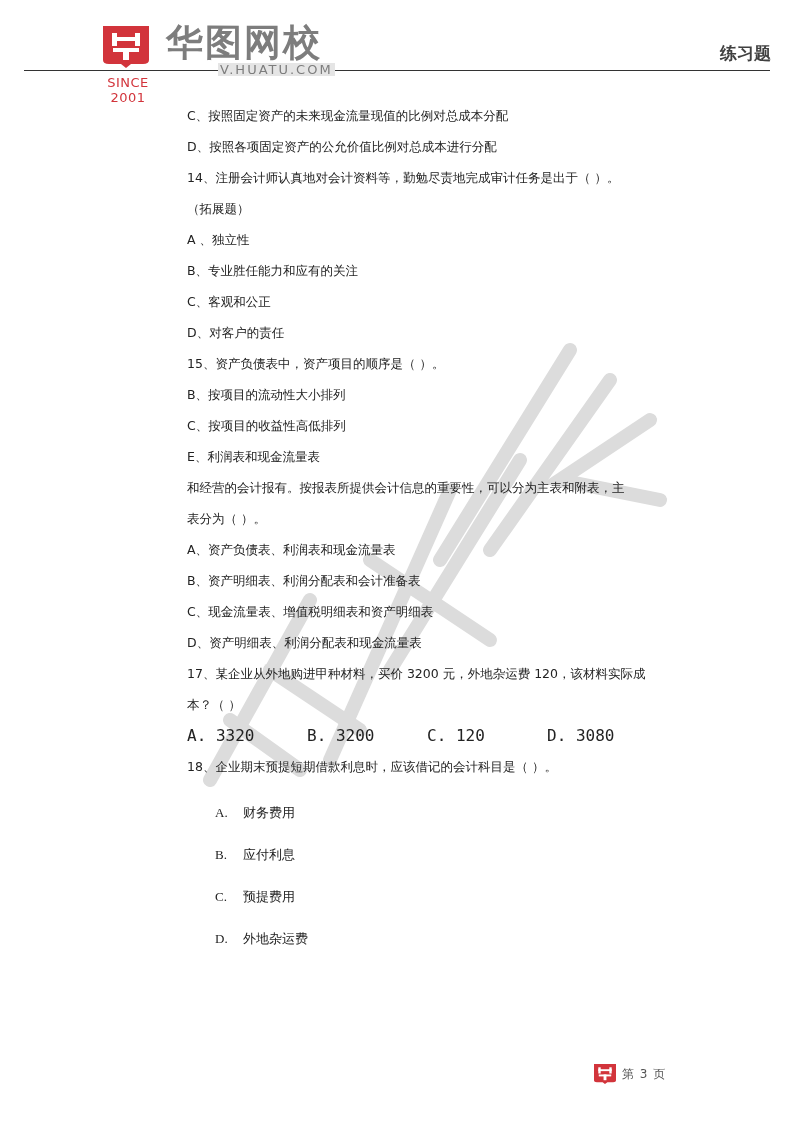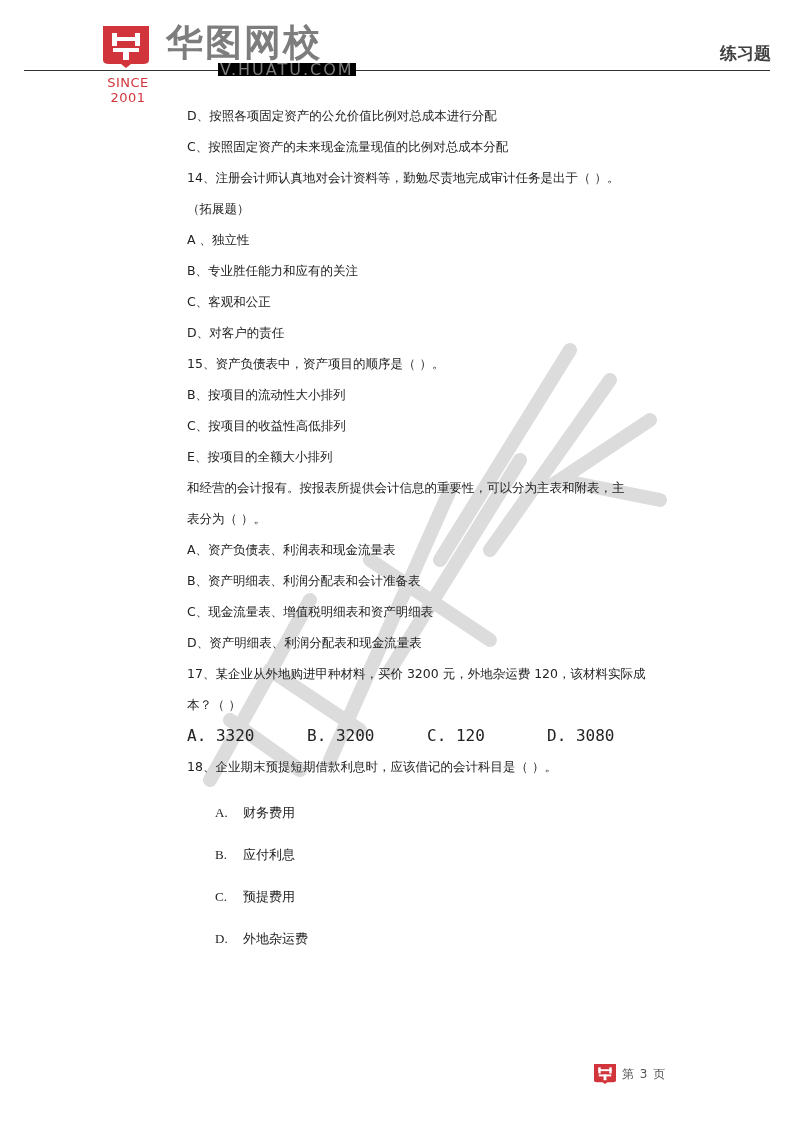--- a/index.html
+++ b/index.html
@@ -5,22 +5,22 @@
   html, body { margin: 0; padding: 0; background: #ffffff; }
   body { width: 793px; height: 1122px; position: relative; overflow: hidden;
          font-family: "DejaVu Sans", "Liberation Sans", sans-serif; color: #222; }
   .header { position: absolute; left: 0; top: 0; width: 793px; height: 90px; }
   .rule { position: absolute; left: 24px; top: 70px; width: 746px; height: 1px; background: #333; }
   .logo-mark { position: absolute; left: 103px; top: 26px; width: 46px; height: 42px; }
   .since { position: absolute; left: 103px; top: 75px; width: 50px; font-size: 13px; color: #d2343b;
            letter-spacing: 0.5px; text-align: center; }
   .logo-text { position: absolute; left: 166px; top: 22px; font-size: 37px; font-weight: bold;
                color: #7d7d7d; letter-spacing: 2px; line-height: 42px; }
-  .logo-url { position: absolute; left: 218px; top: 63px; font-size: 16px; color: #7d7d7d;
-              letter-spacing: 2px; background: #000000; padding: 0 2px; line-height: 13px;
+  .logo-url { position: absolute; left: 218px; top: 63px; font-size: 13px; color: #7d7d7d;
+              letter-spacing: 2px; background: #e5e5e5; padding: 0 2px; line-height: 13px;
               font-family: "DejaVu Sans", sans-serif; }
   .doc-type { position: absolute; right: 22px; top: 42px; font-size: 17px; font-weight: bold; color: #404040; }
 
   .watermark { position: absolute; left: 190px; top: 340px; width: 500px; height: 460px; pointer-events: none; }
 
   .content { position: absolute; left: 187px; top: 100px; width: 480px; font-size: 12.5px; line-height: 31px; }
   .line { white-space: nowrap; height: 31px; }
   .row4 { display: flex; height: 31px; }
   .row4 span { width: 140px; font-family: "DejaVu Sans Mono", monospace; font-size: 16px; }
   .serif-opts { margin-top: 10px; padding-left: 28px; font-family: "Liberation Serif", "DejaVu Serif", serif; font-size: 13px; }
@@ -58,34 +58,34 @@
     <path d="M330 120 L200 330"></path>
     <path d="M260 150 L140 420"></path>
     <path d="M180 220 L300 300"></path>
     <path d="M120 260 L20 440"></path>
     <path d="M80 330 L170 390"></path>
     <path d="M40 380 L110 430"></path>
   </g>
 </svg>
 
 <div class="content">
+  <div class="line">C、按照固定资产的未来现金流量现值的比例对总成本分配</div>
   <div class="line">D、按照各项固定资产的公允价值比例对总成本进行分配</div>
-  <div class="line">C、按照固定资产的未来现金流量现值的比例对总成本分配</div>
 
   <div class="line">14、注册会计师认真地对会计资料等，勤勉尽责地完成审计任务是出于（  ）。</div>
   <div class="line">（拓展题）</div>
   <div class="line">A 、独立性</div>
   <div class="line">B、专业胜任能力和应有的关注</div>
   <div class="line">C、客观和公正</div>
   <div class="line">D、对客户的责任</div>
 
   <div class="line">15、资产负债表中，资产项目的顺序是（  ）。</div>
   <div class="line">B、按项目的流动性大小排列</div>
   <div class="line">C、按项目的收益性高低排列</div>
-  <div class="line">E、按项目的全额大小排列</div>
+  <div class="line">E、利润表和现金流量表</div>
 
   <div class="line">和经营的会计报有。按报表所提供会计信息的重要性，可以分为主表和附表，主</div>
   <div class="line">表分为（  ）。</div>
   <div class="line">A、资产负债表、利润表和现金流量表</div>
   <div class="line">B、资产明细表、利润分配表和会计准备表</div>
   <div class="line">C、现金流量表、增值税明细表和资产明细表</div>
   <div class="line">D、资产明细表、利润分配表和现金流量表</div>
 
   <div class="line">17、某企业从外地购进甲种材料，买价 3200 元，外地杂运费 120，该材料实际成</div>
   <div class="line">本？（  ）</div>

